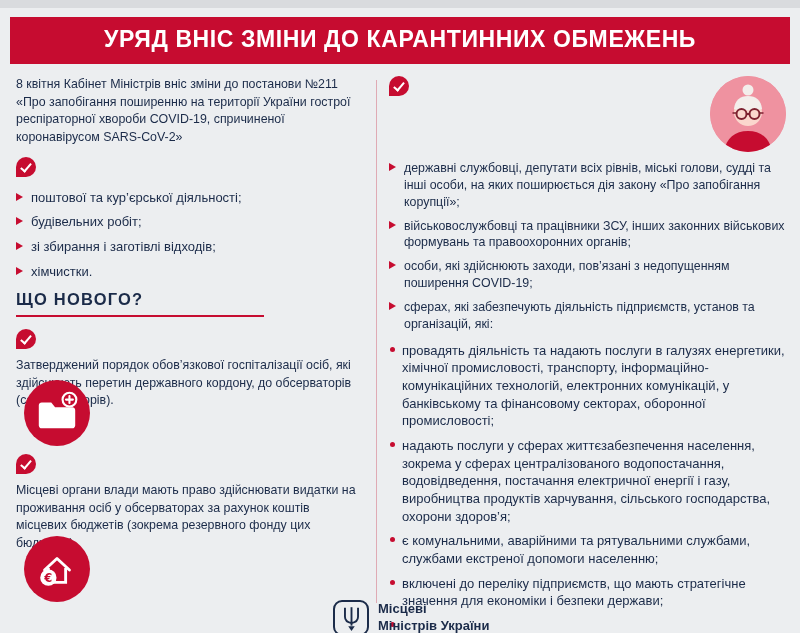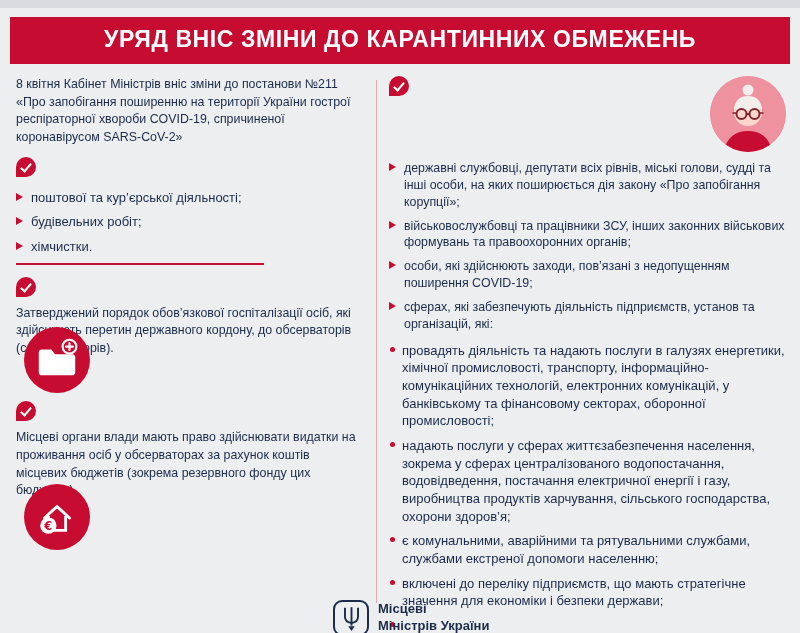--- a/index.html
+++ b/index.html
@@ -90,30 +90,35 @@
             <li>
               <span class="tri"></span>
               <span>поштової та кур’єрської діяльності;</span>
             </li>
 
             <li>
               <span class="tri"></span>
               <span>будівельних робіт;</span>
             </li>
 
+            <li>
+              <span class="tri"></span>
+              <span>зі збирання і заготівлі відходів;</span>
+            </li>
 
 
             <li>
               <span class="tri"></span>
               <span>хімчистки.</span>
             </li>
           </ul>
       </section>
 
       <section>
+        <h2 class="wn-head">ЩО НОВОГО?</h2>
         <div class="redline"></div>
 
         <article class="note">
           <span class="pin"></span>
           <div class="note-row">
             <p>Затверджений порядок обов’язкової госпіталізації осіб, які здійснюють перетин державного кордону, до обсерваторів (самоізоляторів).</p>
             <div class="circle circle-folder">
               <svg viewBox="0 0 48 48" width="46" height="46" aria-hidden="true">
                 <path d="M5 16c0-1.6 1.3-3 3-3h10l4 5h18c1.6 0 3 1.4 3 3v16c0 1.6-1.4 3-3 3H8c-1.7 0-3-1.4-3-3z" fill="#fff"></path>
                 <circle cx="37" cy="10" r="7.2" fill="#c60c30" stroke="#fff" stroke-width="2.2"></circle>

